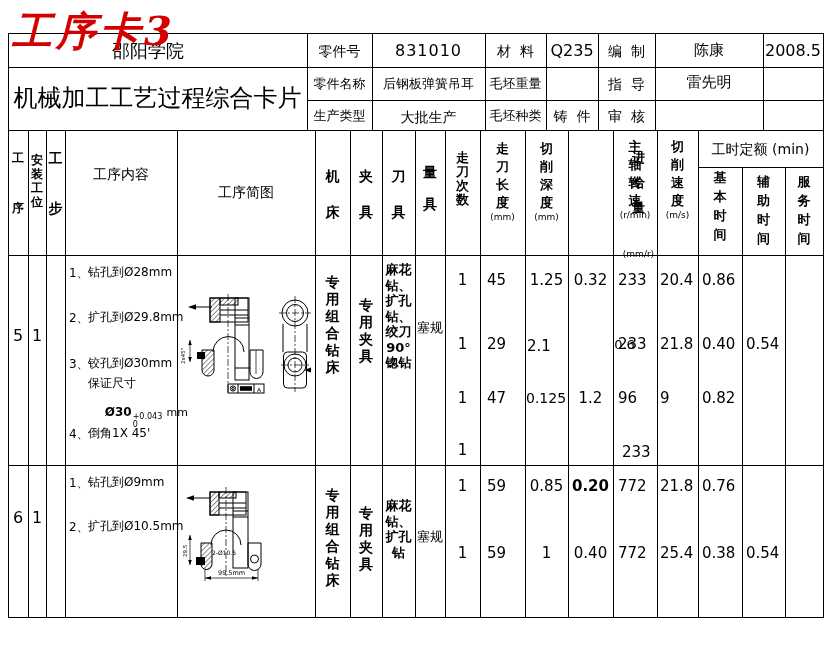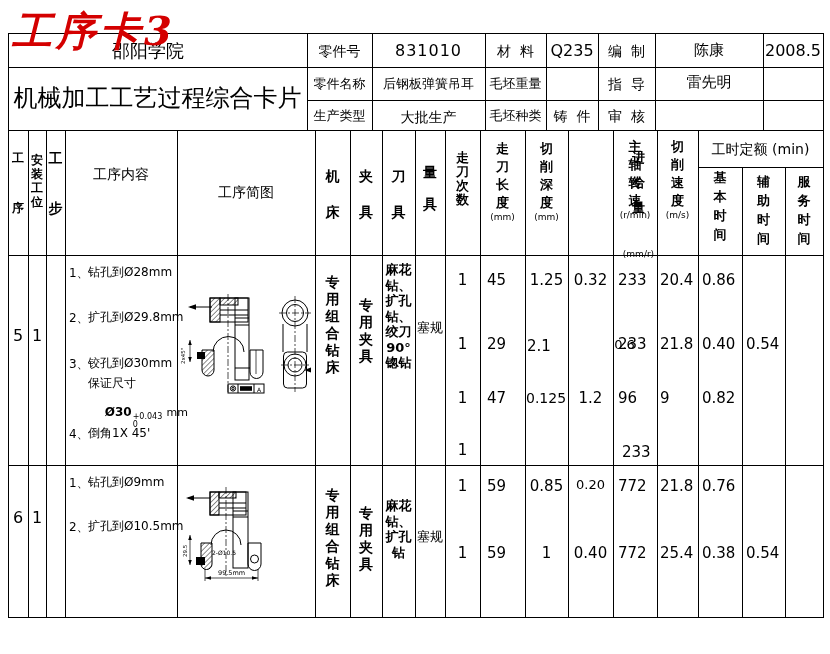--- a/index.html
+++ b/index.html
@@ -251,21 +251,21 @@
   <div class="vcell" style="left:383px;top:498px;width:31px;font-size:13px;">
     <span class="vchars" style="width:27px;line-height:15.5px;">麻花钻、扩孔钻</span></div>
   <div class="t c b" style="left:414px;top:530px;width:32px;font-size:13px;">塞规</div>
 
   <div class="t c" style="left:445px;top:478px;width:35px;font-size:15px;">1</div>
   <div class="t c" style="left:445px;top:545px;width:35px;font-size:15px;">1</div>
   <div class="t b" style="left:487px;top:478px;font-size:15px;">59</div>
   <div class="t" style="left:487px;top:545px;font-size:15px;">59</div>
   <div class="t c" style="left:525px;top:478px;width:43px;font-size:15px;">0.85</div>
   <div class="t c" style="left:525px;top:545px;width:43px;font-size:15px;">1</div>
-  <div class="t c" style="left:568px;top:478px;width:45px;font-size:13px;">0.20</div>
+  <div class="t c" style="left:568px;top:478px;width:45px;font-size:15px;font-weight:bold;">0.20</div>
   <div class="t c" style="left:568px;top:545px;width:45px;font-size:15px;">0.40</div>
   <div class="t" style="left:618px;top:478px;font-size:15px;">772</div>
   <div class="t" style="left:618px;top:545px;font-size:15px;">772</div>
   <div class="t" style="left:660px;top:478px;font-size:15px;">21.8</div>
   <div class="t" style="left:660px;top:545px;font-size:15px;">25.4</div>
   <div class="t" style="left:702px;top:478px;font-size:15px;">0.76</div>
   <div class="t" style="left:702px;top:545px;font-size:15px;">0.38</div>
   <div class="t" style="left:746px;top:545px;font-size:15px;">0.54</div>
 
   <svg style="position:absolute;left:180px;top:483px;" width="132" height="132" viewBox="0 0 132 132">

